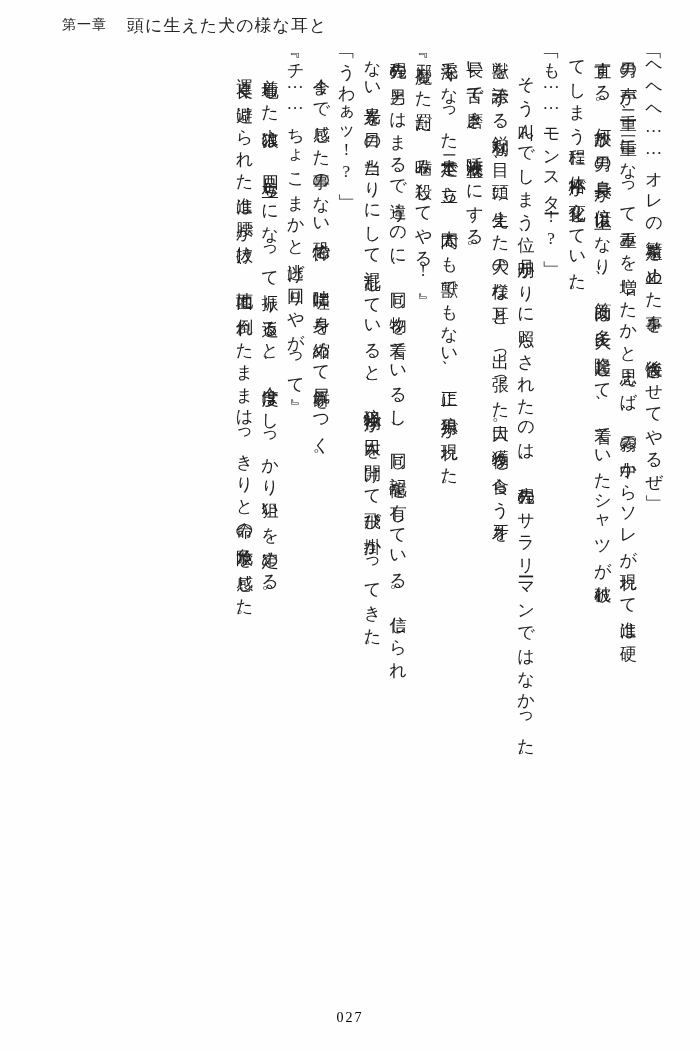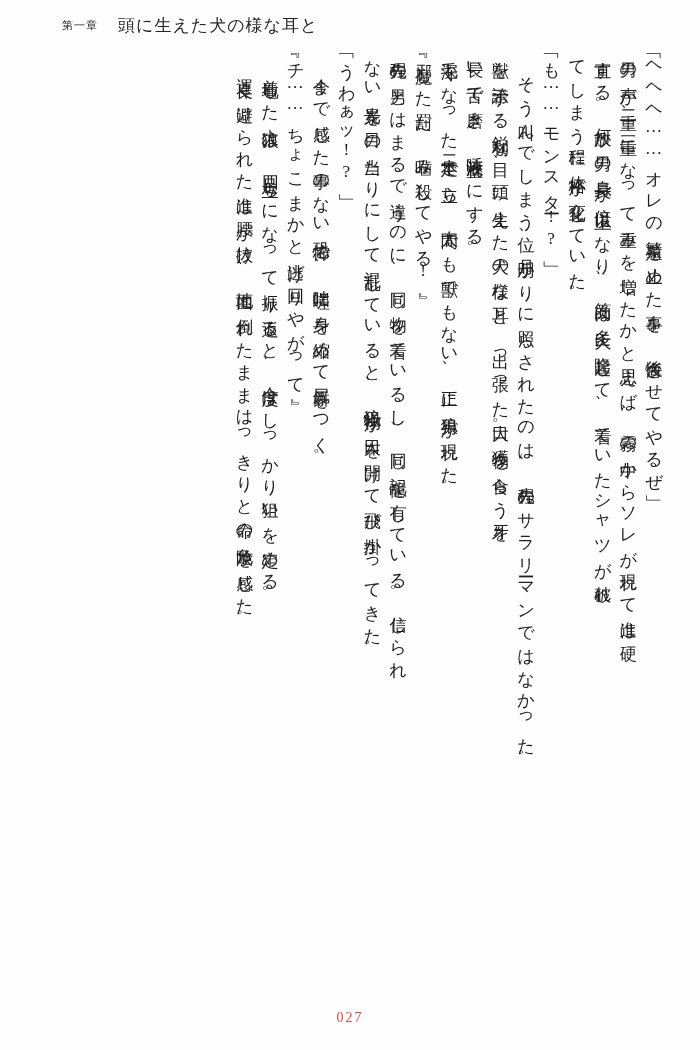--- a/index.html
+++ b/index.html
@@ -31,21 +31,21 @@
     width: 700px;
     height: 34px;
     display: flex;
     align-items: center;
     justify-content: flex-start;
     padding-left: 62px;
     box-sizing: border-box;
     white-space: nowrap;
   }
   .header .chap-no {
-    font-size: 11px;
+    font-size: 14px;
     letter-spacing: 1px;
     color: #252525;
   }
   .header .chap-title {
     font-size: 17px;
     letter-spacing: 1px;
     color: #252525;
     margin-left: 20px;
   }
   .header-rule {
@@ -98,21 +98,21 @@
   }
 
   .pagenum {
     position: absolute;
     bottom: 24px;
     left: 0;
     width: 700px;
     text-align: center;
     font-size: 14px;
     letter-spacing: 2px;
-    color: #ef4444;
+    color: #000000;
     font-family: "Liberation Serif", "DejaVu Serif", serif;
   }
 </style>
 </head>
 <body>
 
 <div class="page">
 
   <div class="header">
     <span class="chap-no">第一章</span>

